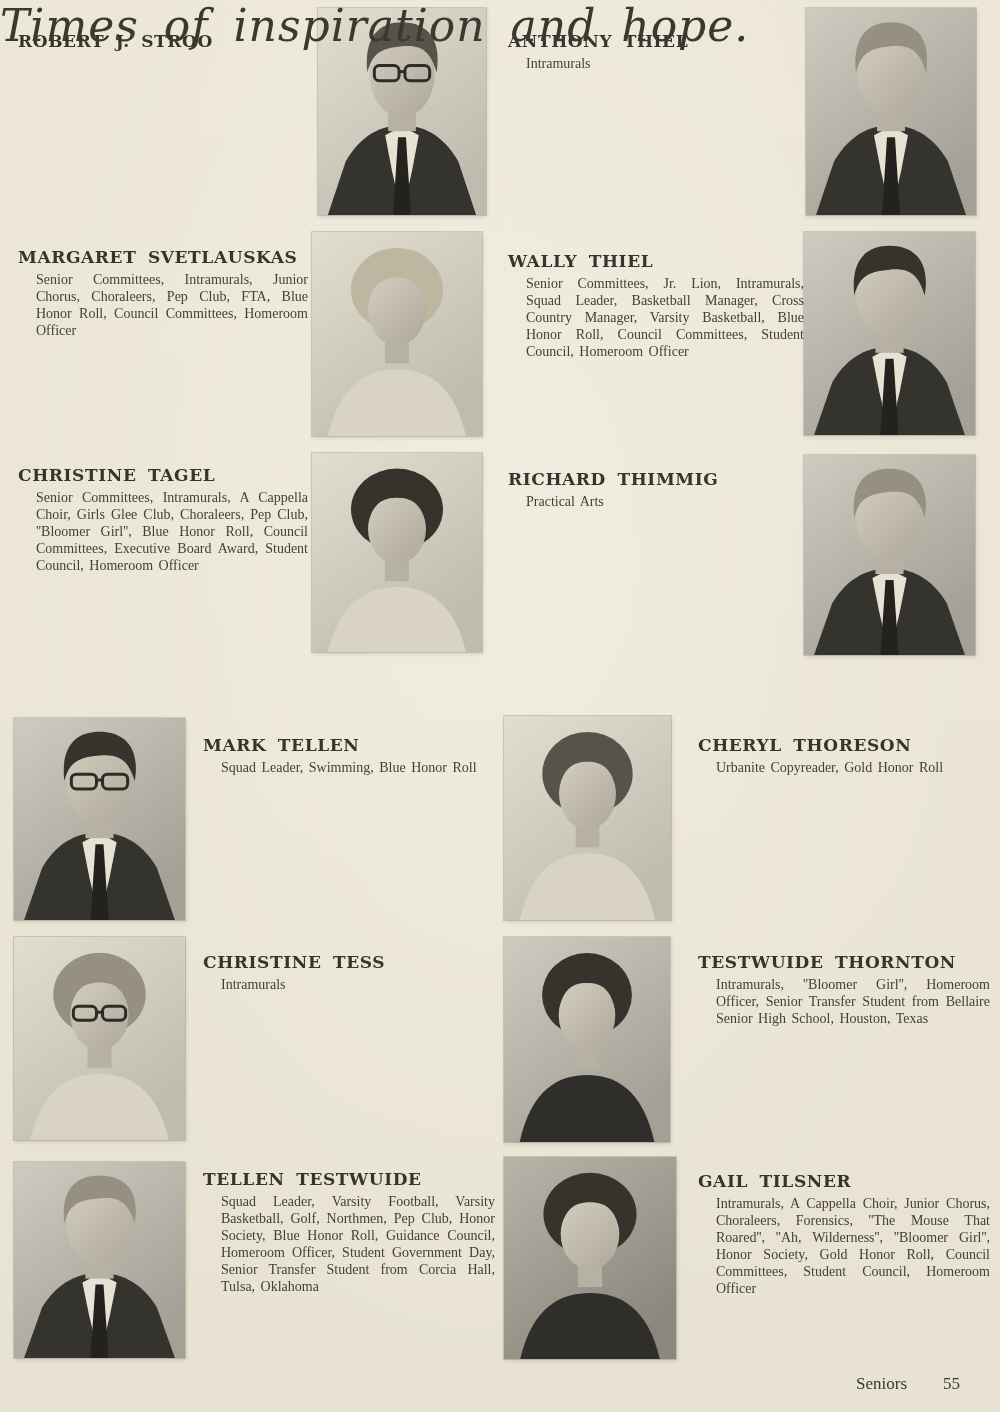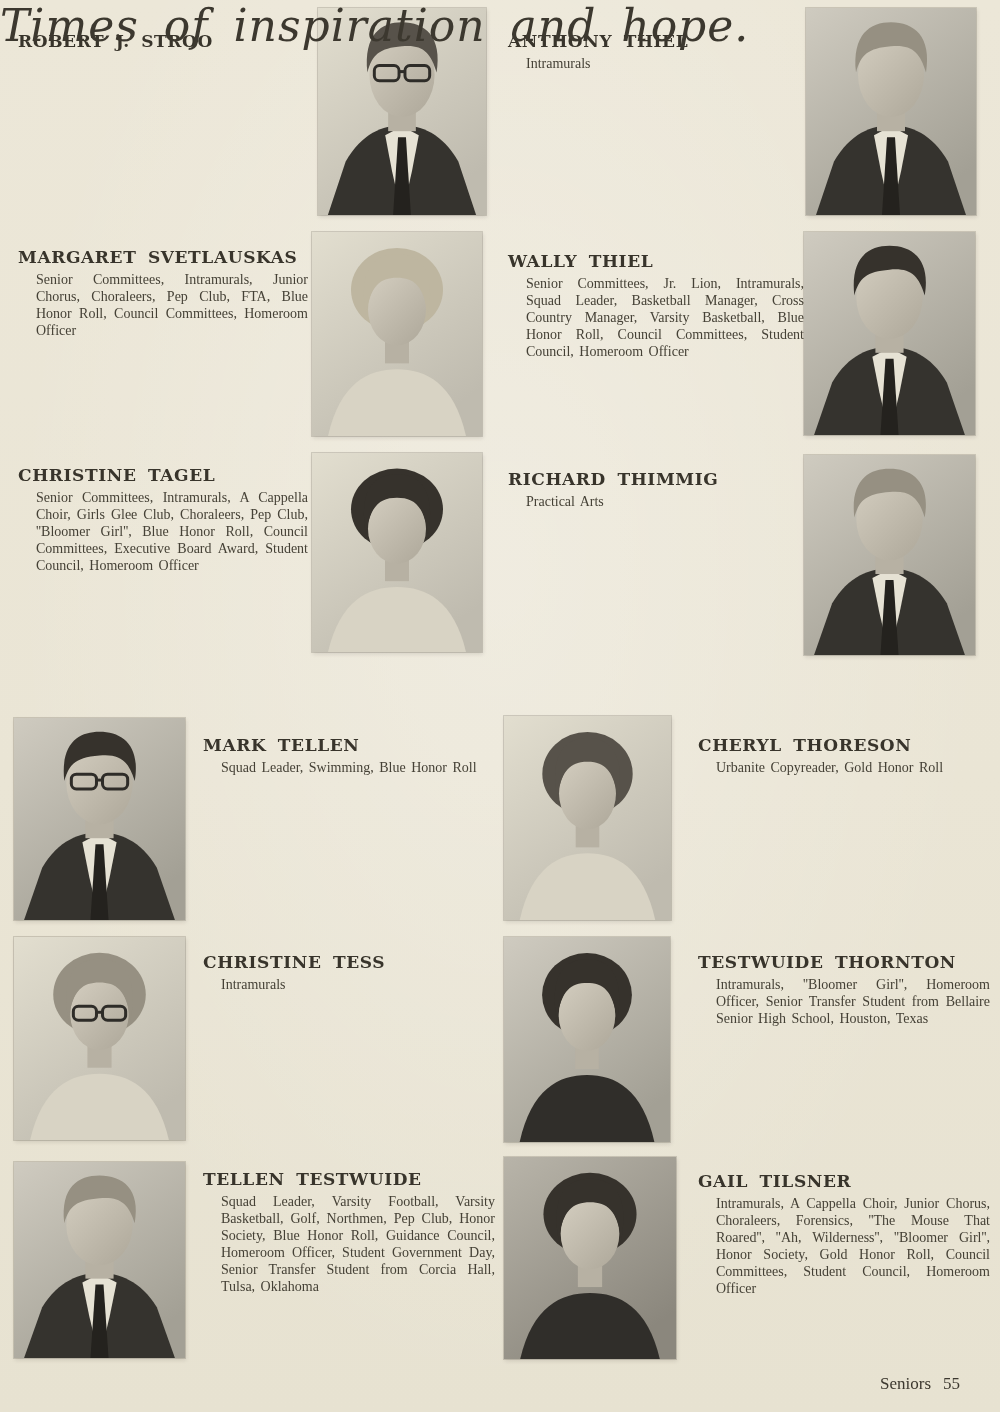--- a/index.html
+++ b/index.html
@@ -45,21 +45,21 @@
     font-family:"DejaVu Serif", serif;
     font-style:italic;
     font-size:44px;
     letter-spacing:1px;
     word-spacing:10px;
     color:#3c382f;
   }
   .footer{
     position:absolute;
     left:790px;top:1374px;width:170px;
-    display:flex;justify-content:flex-end;align-items:baseline;gap:12px;
+    display:flex;justify-content:flex-end;align-items:baseline;gap:36px;
     font-size:17px;color:#3c382f;
   }
   
   .portrait .bg{fill:url(#grad-bg-mid);}
   .portrait.bg-light .bg{fill:url(#grad-bg-light);}
   .portrait.bg-mid .bg{fill:url(#grad-bg-mid);}
   .portrait.bg-dark .bg{fill:url(#grad-bg-dark);}
   .portrait .head{fill:url(#grad-head);}
   .portrait .neck{fill:#b7b1a3;}
   .portrait .suit{fill:#35332e;}

